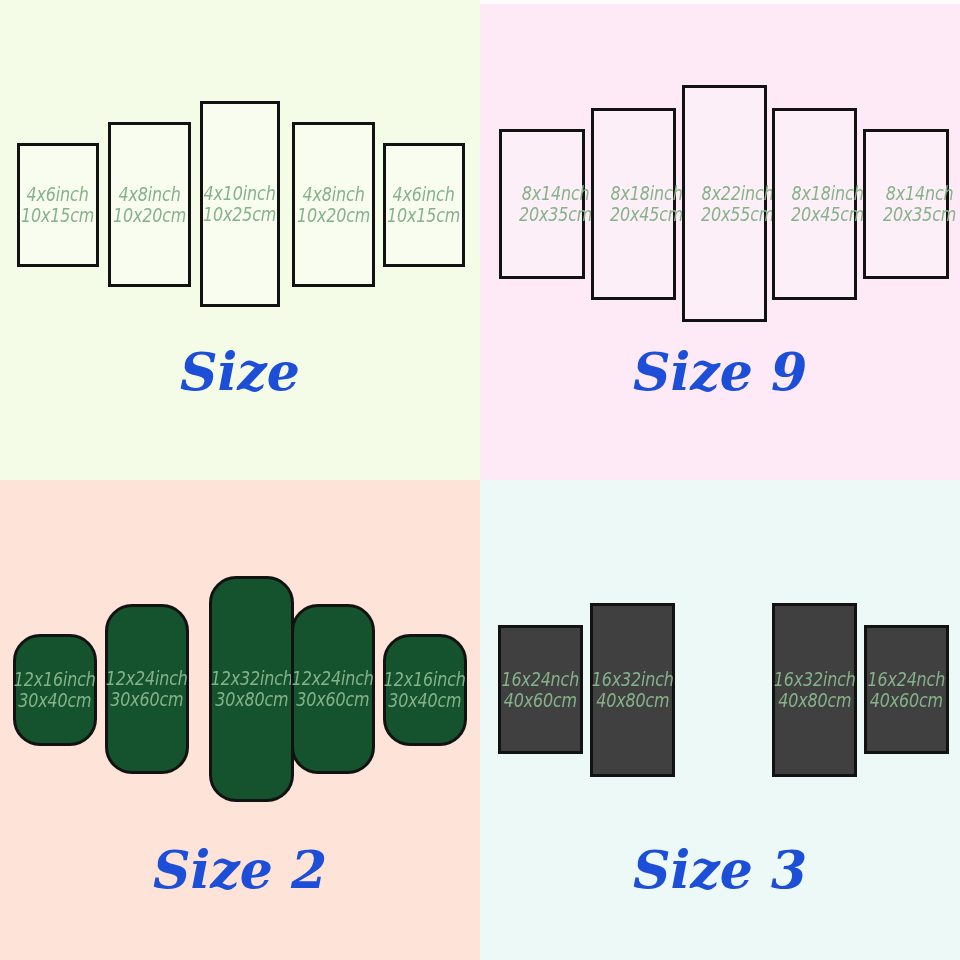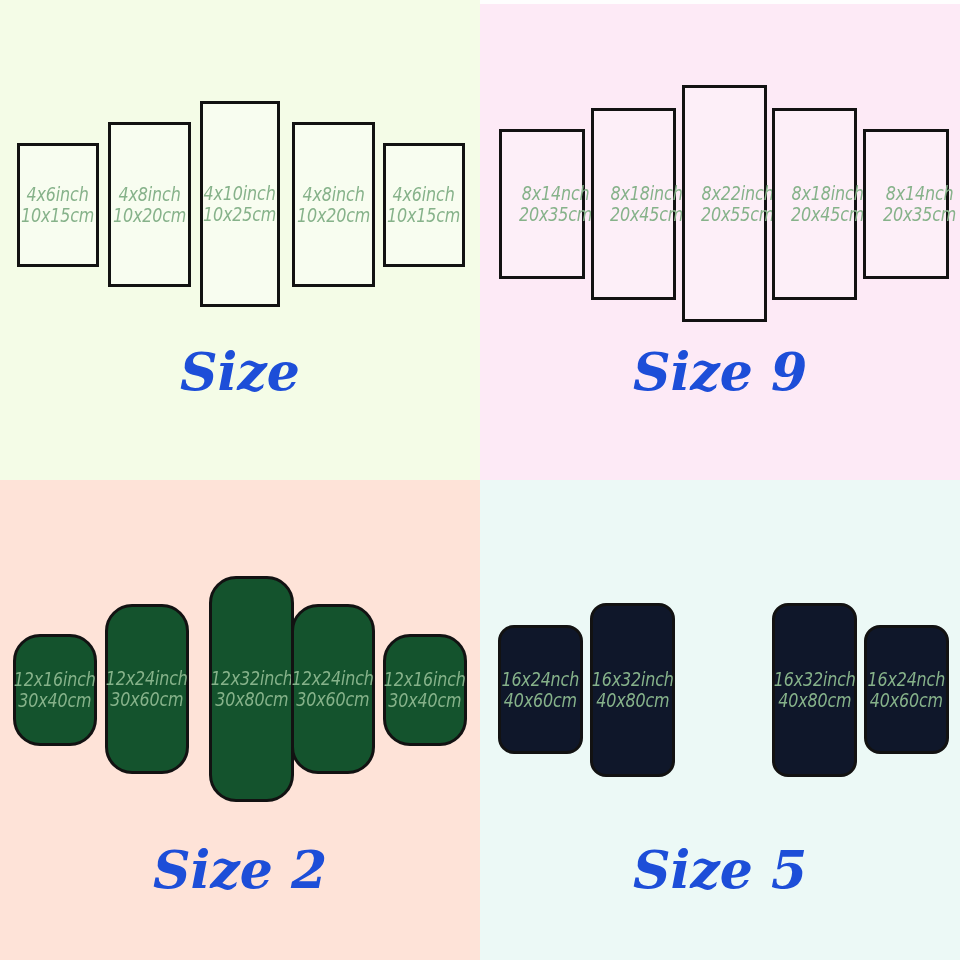--- a/index.html
+++ b/index.html
@@ -36,21 +36,21 @@
     letter-spacing: -0.2px;
     color: #86b28a;
     text-align: center;
     white-space: nowrap;
     transform: scaleX(0.84);
   }
   
   #q0 .panel { background: #f8fdf0; }
   #q1 .panel { background: #fdeff8; padding-left: 27px; }
   #q2 .panel { background: #14532d; border-radius: 27px; }
-  #q3 .panel { background: #0f172a; border-radius: 16px; }
+  #q3 .panel { background: #404040; }
 
   
   #q0 .p0 { left: 17px;  top: 143px; width: 82px; height: 124px; }
   #q0 .p1 { left: 108px; top: 122px; width: 83px; height: 165px; }
   #q0 .p2 { left: 200px; top: 101px; width: 80px; height: 206px; }
   #q0 .p3 { left: 292px; top: 122px; width: 83px; height: 165px; }
   #q0 .p4 { left: 383px; top: 143px; width: 82px; height: 124px; }
   
   #q1 .p0 { left: 19px;  top: 129px; width: 86px; height: 150px; }
   #q1 .p1 { left: 111px; top: 108px; width: 85px; height: 192px; }
@@ -205,14 +205,14 @@
       <div>16x32inch</div>
       <div>40x80cm</div>
     </div>
   </div>
   <div class="panel p4">
     <div class="plabel">
       <div>16x24nch</div>
       <div>40x60cm</div>
     </div>
   </div>
-  <div class="qtitle">Size 5</div>
+  <div class="qtitle">Size 3</div>
 </div>
 
 </body></html>

